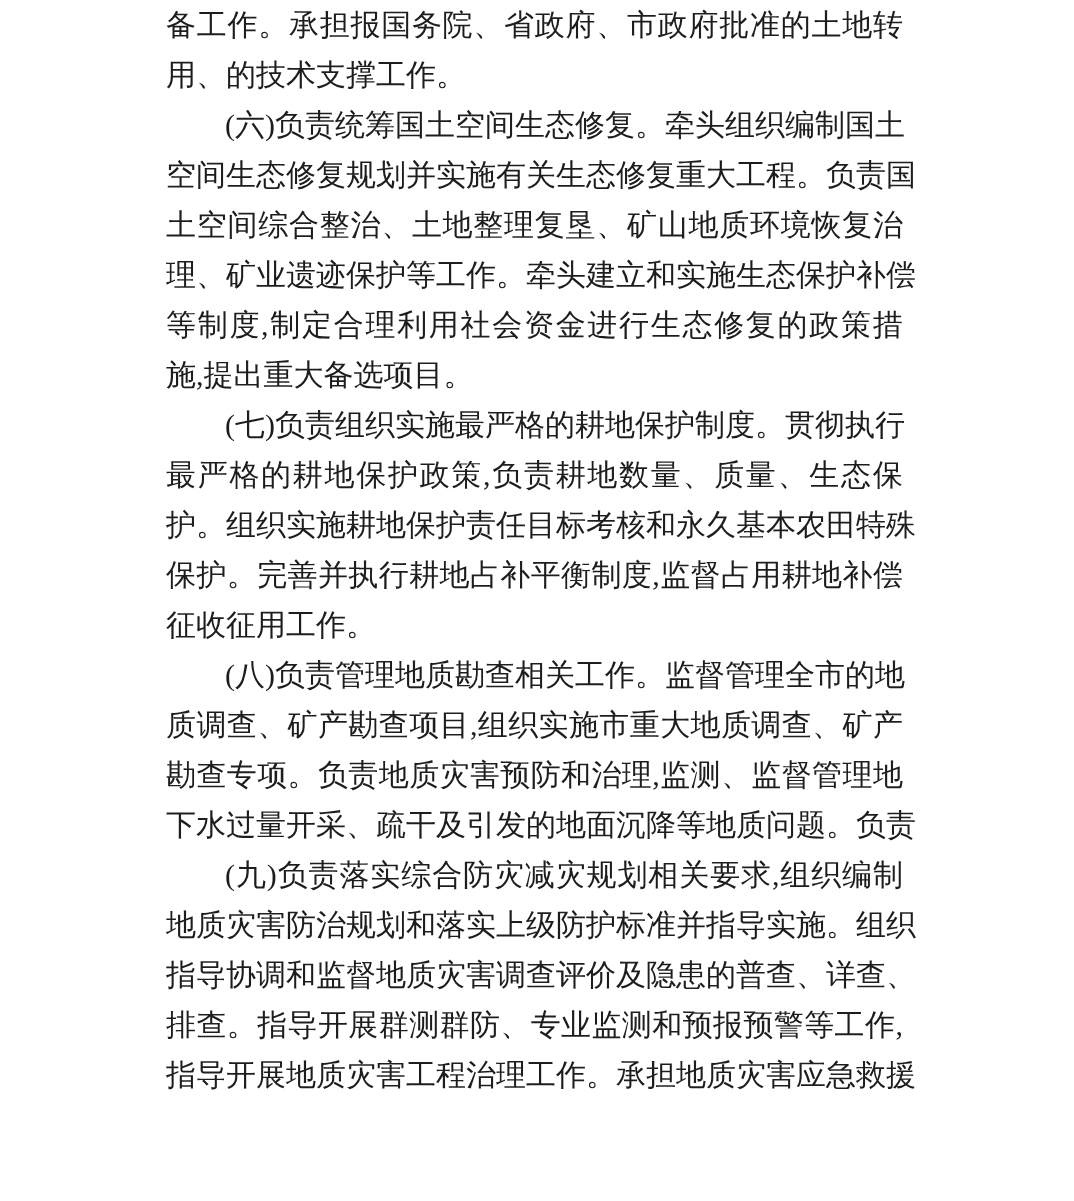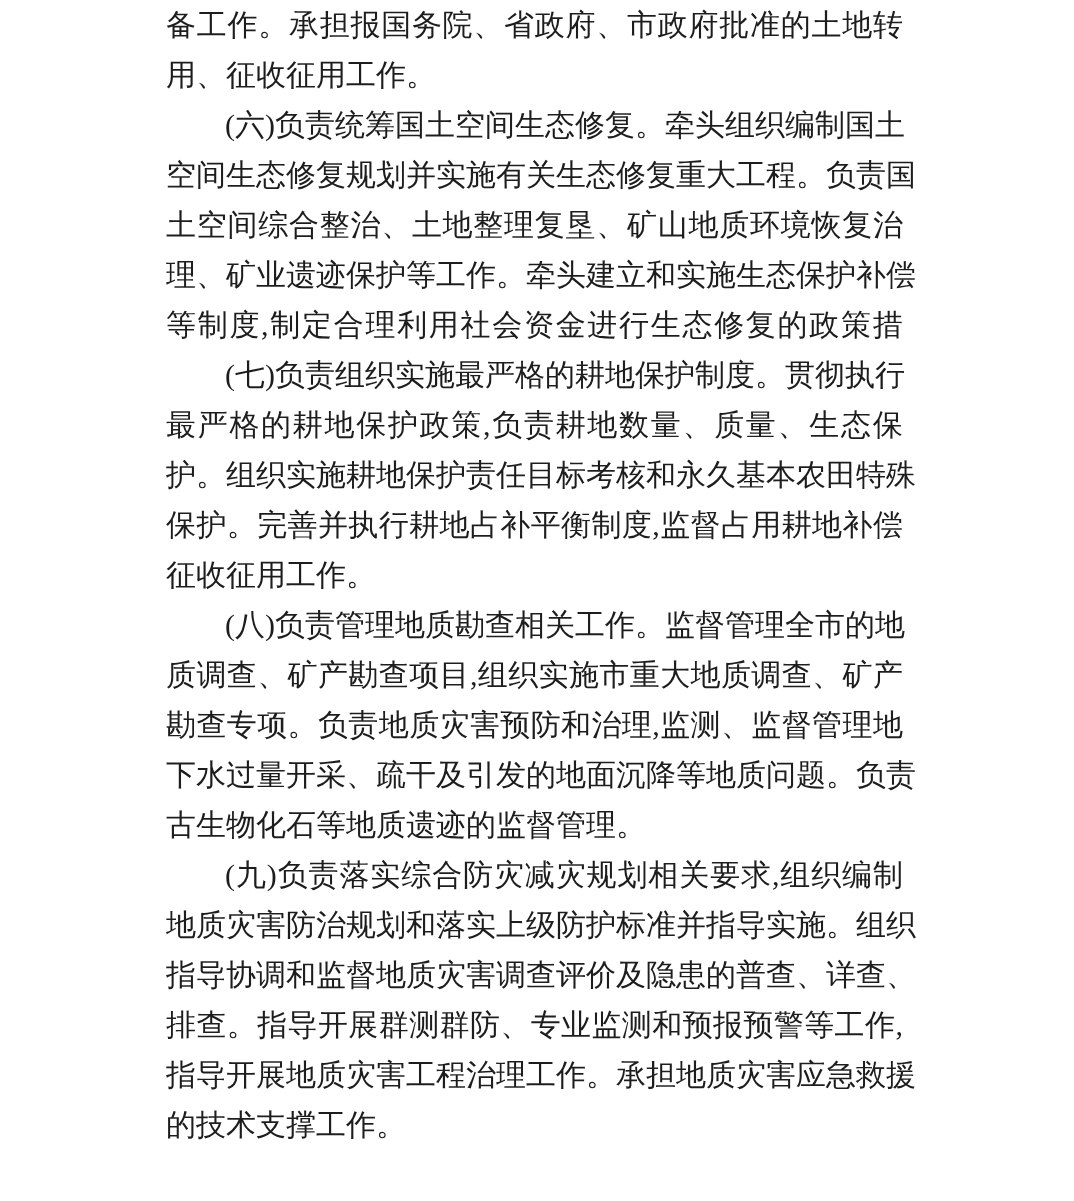--- a/index.html
+++ b/index.html
@@ -73,21 +73,21 @@
         <span>市</span>
         <span>政</span>
         <span>府</span>
         <span>批</span>
         <span>准</span>
         <span>的</span>
         <span>土</span>
         <span>地</span>
         <span>转</span>
       </div>
-      <div class="line">用、征收征用工作。</div>
+      <div class="line">用、的技术支撑工作。</div>
       <div class="line justify indent">
         <span>(</span>
         <span>六</span>
         <span>)</span>
         <span>负</span>
         <span>责</span>
         <span>统</span>
         <span>筹</span>
         <span>国</span>
         <span>土</span>
@@ -206,20 +206,21 @@
         <span>行</span>
         <span>生</span>
         <span>态</span>
         <span>修</span>
         <span>复</span>
         <span>的</span>
         <span>政</span>
         <span>策</span>
         <span>措</span>
       </div>
+      <div class="line">施,提出重大备选项目。</div>
       <div class="line justify indent">
         <span>(</span>
         <span>七</span>
         <span>)</span>
         <span>负</span>
         <span>责</span>
         <span>组</span>
         <span>织</span>
         <span>实</span>
         <span>施</span>
@@ -420,21 +421,20 @@
         <span>降</span>
         <span>等</span>
         <span>地</span>
         <span>质</span>
         <span>问</span>
         <span>题</span>
         <span>。</span>
         <span>负</span>
         <span>责</span>
       </div>
-      <div class="line">古生物化石等地质遗迹的监督管理。</div>
       <div class="line justify indent">
         <span>(</span>
         <span>九</span>
         <span>)</span>
         <span>负</span>
         <span>责</span>
         <span>落</span>
         <span>实</span>
         <span>综</span>
         <span>合</span>
@@ -555,15 +555,14 @@
         <span>担</span>
         <span>地</span>
         <span>质</span>
         <span>灾</span>
         <span>害</span>
         <span>应</span>
         <span>急</span>
         <span>救</span>
         <span>援</span>
       </div>
-      <div class="line">的技术支撑工作。</div>
     </div>
 </div>
 
 </body></html>

